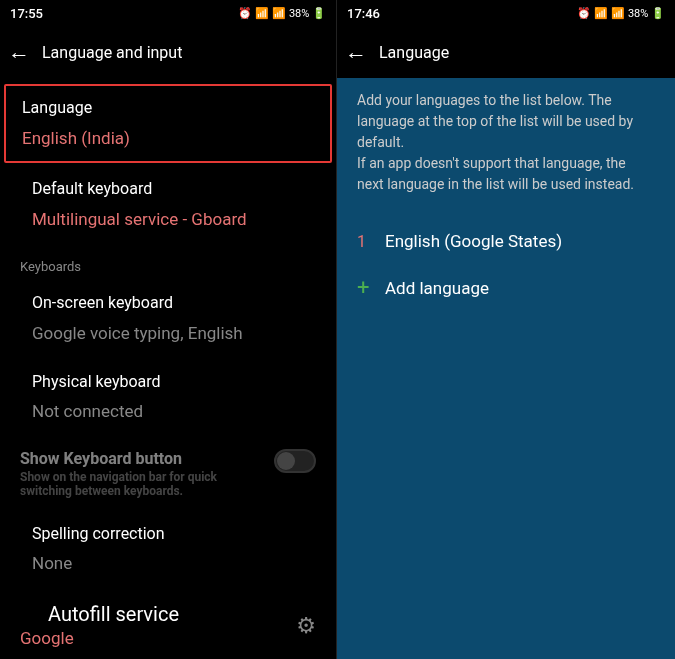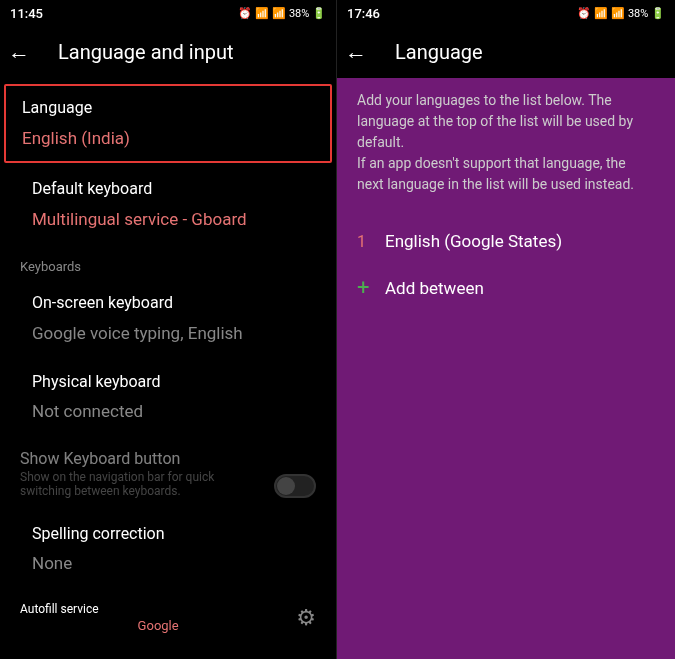--- a/index.html
+++ b/index.html
@@ -20,21 +20,21 @@
       display: flex;
       flex-direction: column;
       overflow: hidden;
       border-right: 1px solid #222;
     }
 
     
     .panel-right {
       width: 338px;
       height: 659px;
-      background: #701a75;
+      background: #0c4a6e;
       display: flex;
       flex-direction: column;
       overflow: hidden;
     }
 
     
     .status-bar {
       height: 26px;
       background: #000;
       display: flex;
@@ -68,23 +68,22 @@
       flex-shrink: 0;
     }
     .header-bar .back-arrow {
       color: #fff;
       font-size: 22px;
       margin-right: 12px;
       cursor: pointer;
     }
     .header-bar .title {
       color: #fff;
-      font-size: 20px;
+      font-size: 16px;
       font-weight: 400;
-      margin-left: 16px;
     }
 
     
     .content {
       flex: 1;
       overflow-y: auto;
       padding: 4px 0;
     }
     .content::-webkit-scrollbar { width: 0; }
 
@@ -125,23 +124,24 @@
     .section-header .section-title {
       color: #888;
       font-size: 13px;
       font-weight: 400;
     }
 
     
     .setting-item-toggle {
       padding: 12px 20px;
       display: flex;
-      align-items: flex-end;
+      align-items: flex-start;
       justify-content: space-between;
       opacity: 0.5;
+      font-weight: bold;
     }
     .setting-item-toggle .toggle-text {
       flex: 1;
       margin-right: 16px;
     }
     .setting-item-toggle .item-title {
       color: #fff;
       font-size: 16px;
     }
     .setting-item-toggle .item-subtitle {
@@ -174,21 +174,21 @@
 
     
     .setting-item-gear {
       padding: 14px 20px;
       display: flex;
       align-items: center;
       justify-content: space-between;
       cursor: pointer;
     }
     .setting-item-gear .gear-text { flex: 1; }
-    .setting-item-gear .item-title { color: #fff; font-size: 12px; }
+    .setting-item-gear .item-title { color: #fff; font-size: 20px; margin-left: 28px; }
     .setting-item-gear .item-subtitle { color: #e57373; font-size: 13px; margin-top: 2px; }
     .gear-icon {
       color: #888;
       font-size: 22px;
     }
 
     
     .rp-content {
       flex: 1;
       overflow-y: auto;
@@ -240,21 +240,21 @@
       color: #fff;
       font-size: 17px;
     }
   </style>
 </head>
 <body>
 
 <div class="panel-left">
 
   <div class="status-bar">
-    <span class="time">11:45</span>
+    <span class="time">17:55</span>
     <div class="status-icons">
 
       <span style="font-size:11px;">⏰</span>
       <span style="font-size:11px;">📶</span>
       <span style="font-size:11px; color:#fff;">📶</span>
       <span style="color:#fff; font-size:11px;">38%</span>
       <span style="font-size:11px;">🔋</span>
     </div>
   </div>
 
@@ -299,21 +299,21 @@
 
 
     <div class="setting-item">
       <div class="item-title">Spelling correction</div>
       <div class="item-subtitle">None</div>
     </div>
 
     <div class="setting-item-gear">
       <div class="gear-text">
         <div class="item-title">Autofill service</div>
-        <div class="item-subtitle" style="color:#e57373; font-size:13px;text-align:center;">Google</div>
+        <div class="item-subtitle" style="color:#e57373; font-size:17px;">Google</div>
       </div>
       <span class="gear-icon">⚙</span>
     </div>
 
     <div class="setting-item">
       <div class="item-title">Personal dictionary</div>
     </div>
 
   </div>
 </div>
@@ -344,16 +344,16 @@
 
     <ul class="language-list">
       <li class="language-list-item">
         <span class="lang-num">1</span>
         <span class="lang-name">English (Google States)</span>
       </li>
     </ul>
 
     <div class="add-language-item">
       <span class="plus-icon">+</span>
-      <span class="add-lang-label">Add between</span>
+      <span class="add-lang-label">Add language</span>
     </div>
   </div>
 </div>
 
 </body></html>

